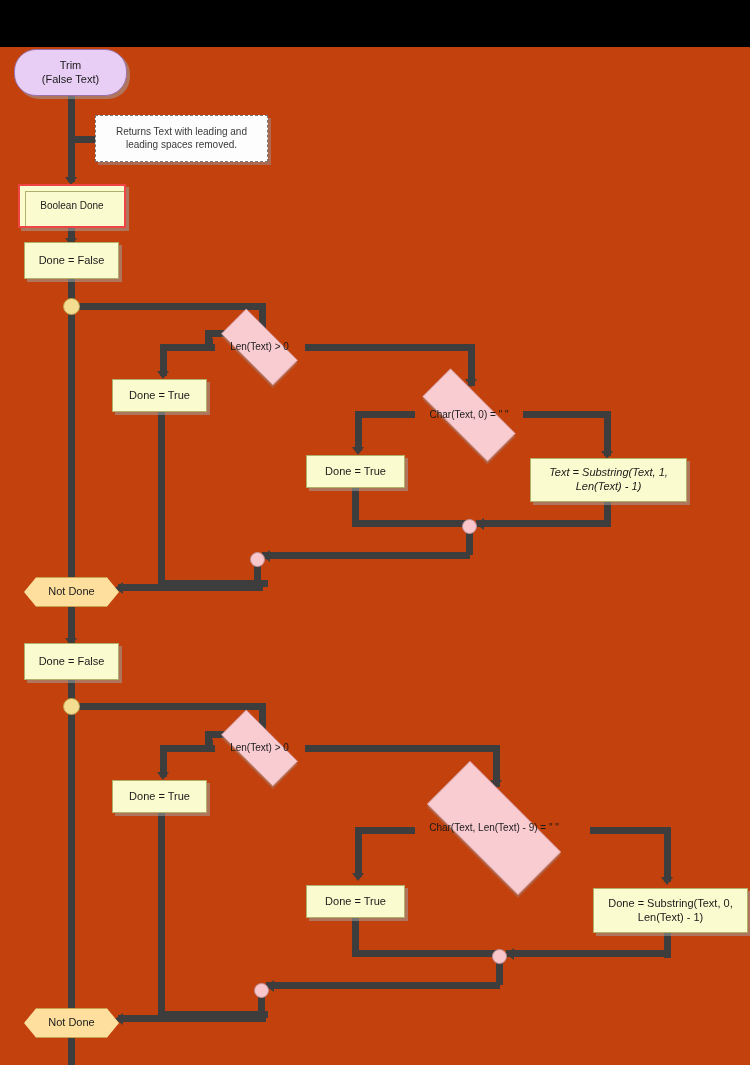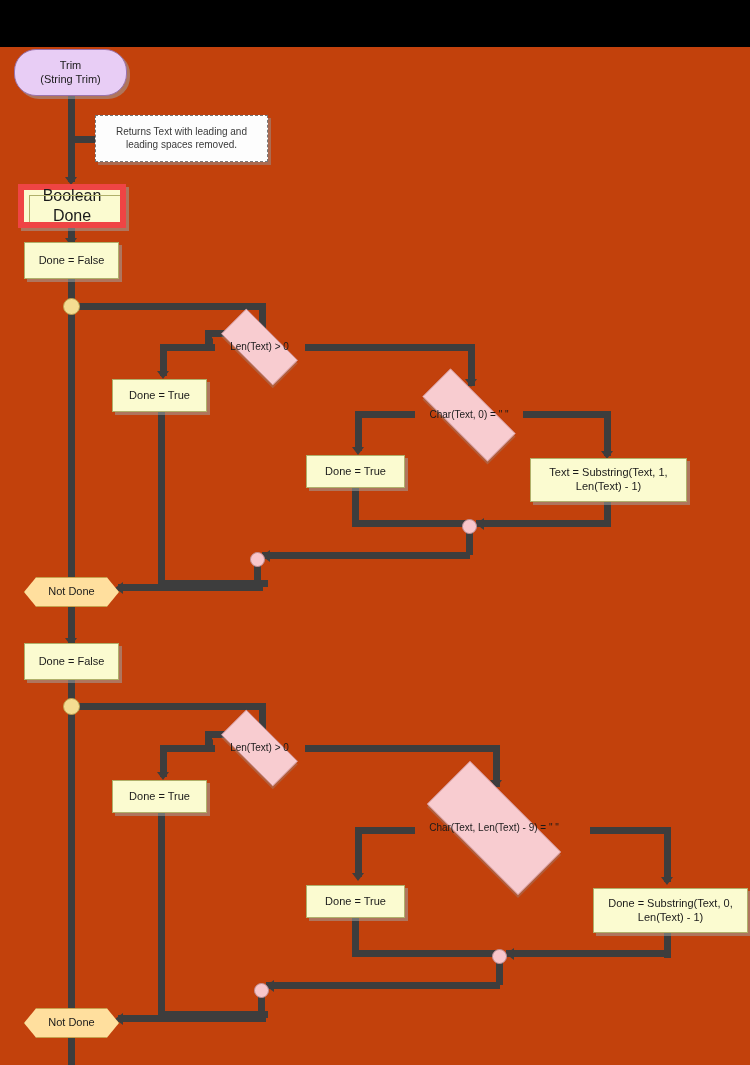--- a/index.html
+++ b/index.html
@@ -69,22 +69,22 @@
 
   .process {
     background: #fbfbd0;
     border: 1px solid #b0b06a;
     font-size: 11px;
     box-shadow: 3px 3px 0 rgba(160,160,160,0.55);
   }
 
   .declare {
     background: #fbfbd0;
-    border: 6px solid #ef4444;
-    font-size: 16px;
+    border: 2px solid #ef4444;
+    font-size: 10px;
     box-shadow: 3px 3px 0 rgba(160,160,160,0.55);
   }
   .declare::before {
     content: "";
     position: absolute;
     left: 5px; top: 5px; right: 0; bottom: 0;
     border-left: 1px solid #b0b06a;
     border-top: 1px solid #b0b06a;
     pointer-events: none;
   }
@@ -263,21 +263,21 @@
   <div class="arrow-left" style="left:115px; top:966px;"></div>
 
   <div class="conn conn-v" style="left:68px; top:656px; height:336px;"></div>
   <div class="arrow-up" style="left:65px; top:656px;"></div>
 
   <div class="conn conn-v" style="left:68px; top:991px; height:39px;"></div>
   <div class="arrow-down" style="left:65px; top:1023px;"></div>
 
   <div class="node terminal" style="left:14px; top:2px; width:113px; height:47px; flex-direction:column;">
     <span>Trim</span>
-    <span>(String Trim)</span>
+    <span>(False Text)</span>
   </div>
 
   <div class="node comment" style="left:95px; top:68px; width:173px; height:47px;">
     <span>Returns Text with leading and</span>
     <span>leading spaces removed.</span>
   </div>
 
   <div class="node declare" style="left:18px; top:137px; width:108px; height:44px;">
     <span>Boolean Done</span>
   </div>
@@ -299,21 +299,21 @@
 
   <div class="node decision" style="left:404px; top:340px; width:130px; height:56px;">
     <span class="dia-shape"></span>
     <span class="dia-label">Char(Text, 0) = " "</span>
   </div>
 
   <div class="node process" style="left:306px; top:408px; width:99px; height:33px;">
     <span>Done = True</span>
   </div>
 
-  <div class="node process" style="left:530px; top:411px; width:157px; height:44px; flex-direction:column;">
+  <div class="node process" style="left:530px; top:411px; width:157px; height:44px; flex-direction:column;font-style:italic;">
     <span>Text = Substring(Text, 1,</span>
     <span>Len(Text) - 1)</span>
   </div>
 
   <div class="dot dot-merge" style="left:462px; top:472px;"></div>
   <div class="dot dot-merge" style="left:250px; top:505px;"></div>
 
   <div class="node loopcond" style="left:24px; top:530px; width:95px; height:30px;">
     <span class="hex-shape"></span>
     <span class="hex-label">Not Done</span>

